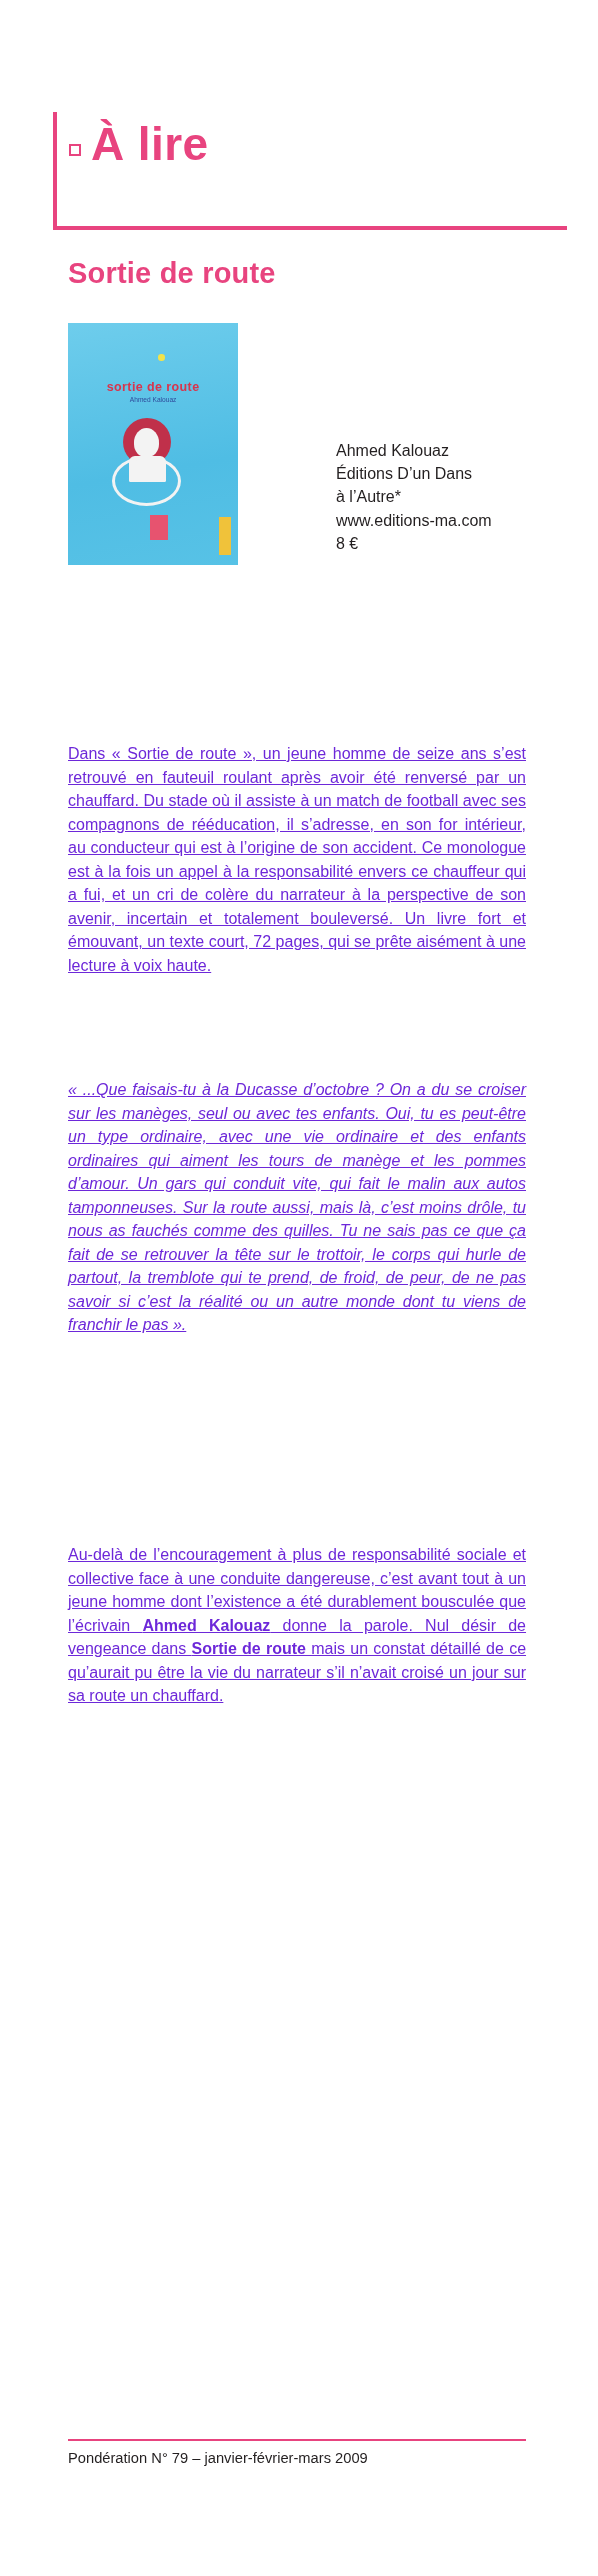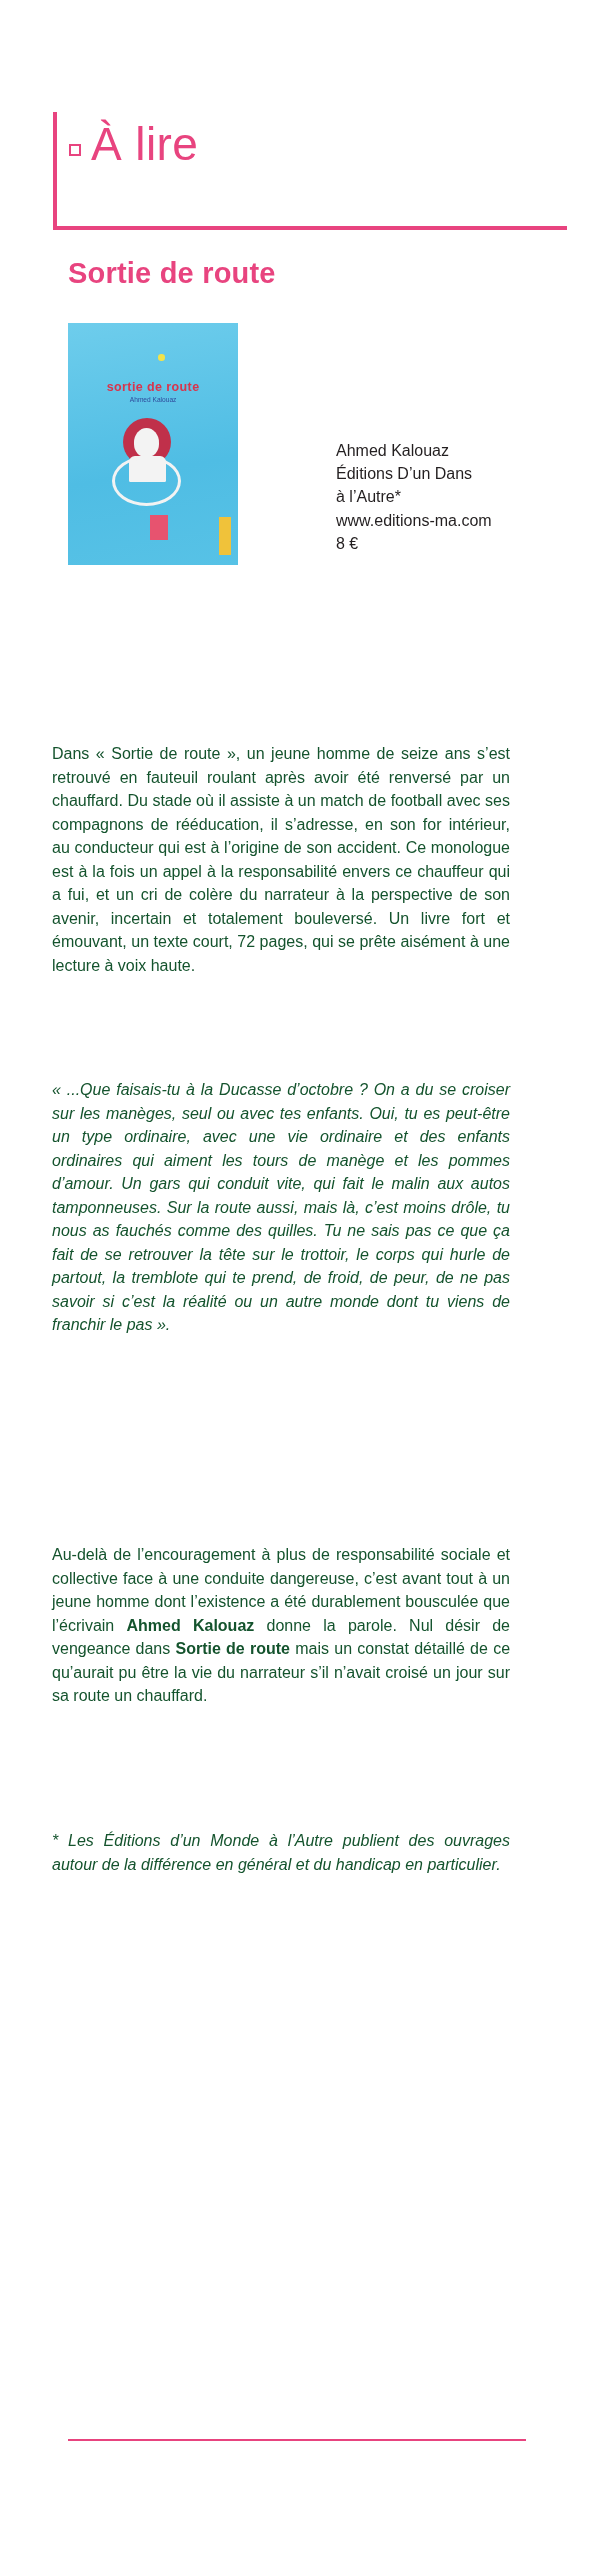--- a/index.html
+++ b/index.html
@@ -53,21 +53,21 @@
     width: 11.8px;
     height: 11.8px;
     border: 2.2px solid #e8447f;
     box-sizing: border-box;
   }
   .header-title {
     position: absolute;
     left: 38px;
     top: 7.3px;
     font-size: 46px;
-    font-weight: normal;
+    font-weight: bold;
     color: #e8447f;
     letter-spacing: 0.4px;
     line-height: 1.1;
   }
 
   
   .article-title {
     position: absolute;
     left: 68px;
     top: 257px;
@@ -190,27 +190,28 @@
     width: 220px;
     font-size: 16px;
     line-height: 1.45;
     color: #231f20;
   }
   .meta div { white-space: nowrap; }
 
   
   .body-col {
     position: absolute;
-    left: 52px;
+    left: 68px;
     width: 458px;
     font-size: 16px;
     line-height: 1.47;
-    color: #14532d;
+    color: #6d28d9;
     text-align: justify;
     text-justify: inter-word;
+    text-decoration: underline;
   }
   .p1 { top: 742px; }
   .p2 {
     top: 1078px;
     font-style: italic;
   }
   .p3 { top: 1543px; }
   .p4 {
     top: 1829px;
     font-style: italic;
@@ -278,20 +279,18 @@
   </div>
 
   <div class="body-col p2">
     <p>« ...Que faisais-tu à la Ducasse d’octobre ? On a du se croiser sur les manèges, seul ou avec tes enfants. Oui, tu es peut-être un type ordinaire, avec une vie ordinaire et des enfants ordinaires qui aiment les tours de manège et les pommes d’amour. Un gars qui conduit vite, qui fait le malin aux autos tamponneuses. Sur la route aussi, mais là, c’est moins drôle, tu nous as fauchés comme des quilles. Tu ne sais pas ce que ça fait de se retrouver la tête sur le trottoir, le corps qui hurle de partout, la tremblote qui te prend, de froid, de peur, de ne pas savoir si c’est la réalité ou un autre monde dont tu viens de franchir le pas ».</p>
   </div>
 
   <div class="body-col p3">
     <p><span>Au-delà de l’encouragement à plus de responsabilité sociale et collective face à une conduite dangereuse, c’est avant tout à un jeune homme dont l’existence a été durablement bousculée que l’écrivain </span><b>Ahmed Kalouaz</b><span> donne la parole. Nul désir de vengeance dans </span><b>Sortie de route</b><span> mais un constat détaillé de ce qu’aurait pu être la vie du narrateur s’il n’avait croisé un jour sur sa route un chauffard.</span></p>
   </div>
 
-  <div class="body-col p4">
-    <p>* Les Éditions d’un Monde à l’Autre publient des ouvrages autour de la différence en général et du handicap en particulier.</p>
-  </div>
 
   <div class="footer-rule"></div>
+  <div class="footer">Pondération N° 79 – janvier-février-mars 2009</div>
 
 </div>
 
 
 </body></html>

